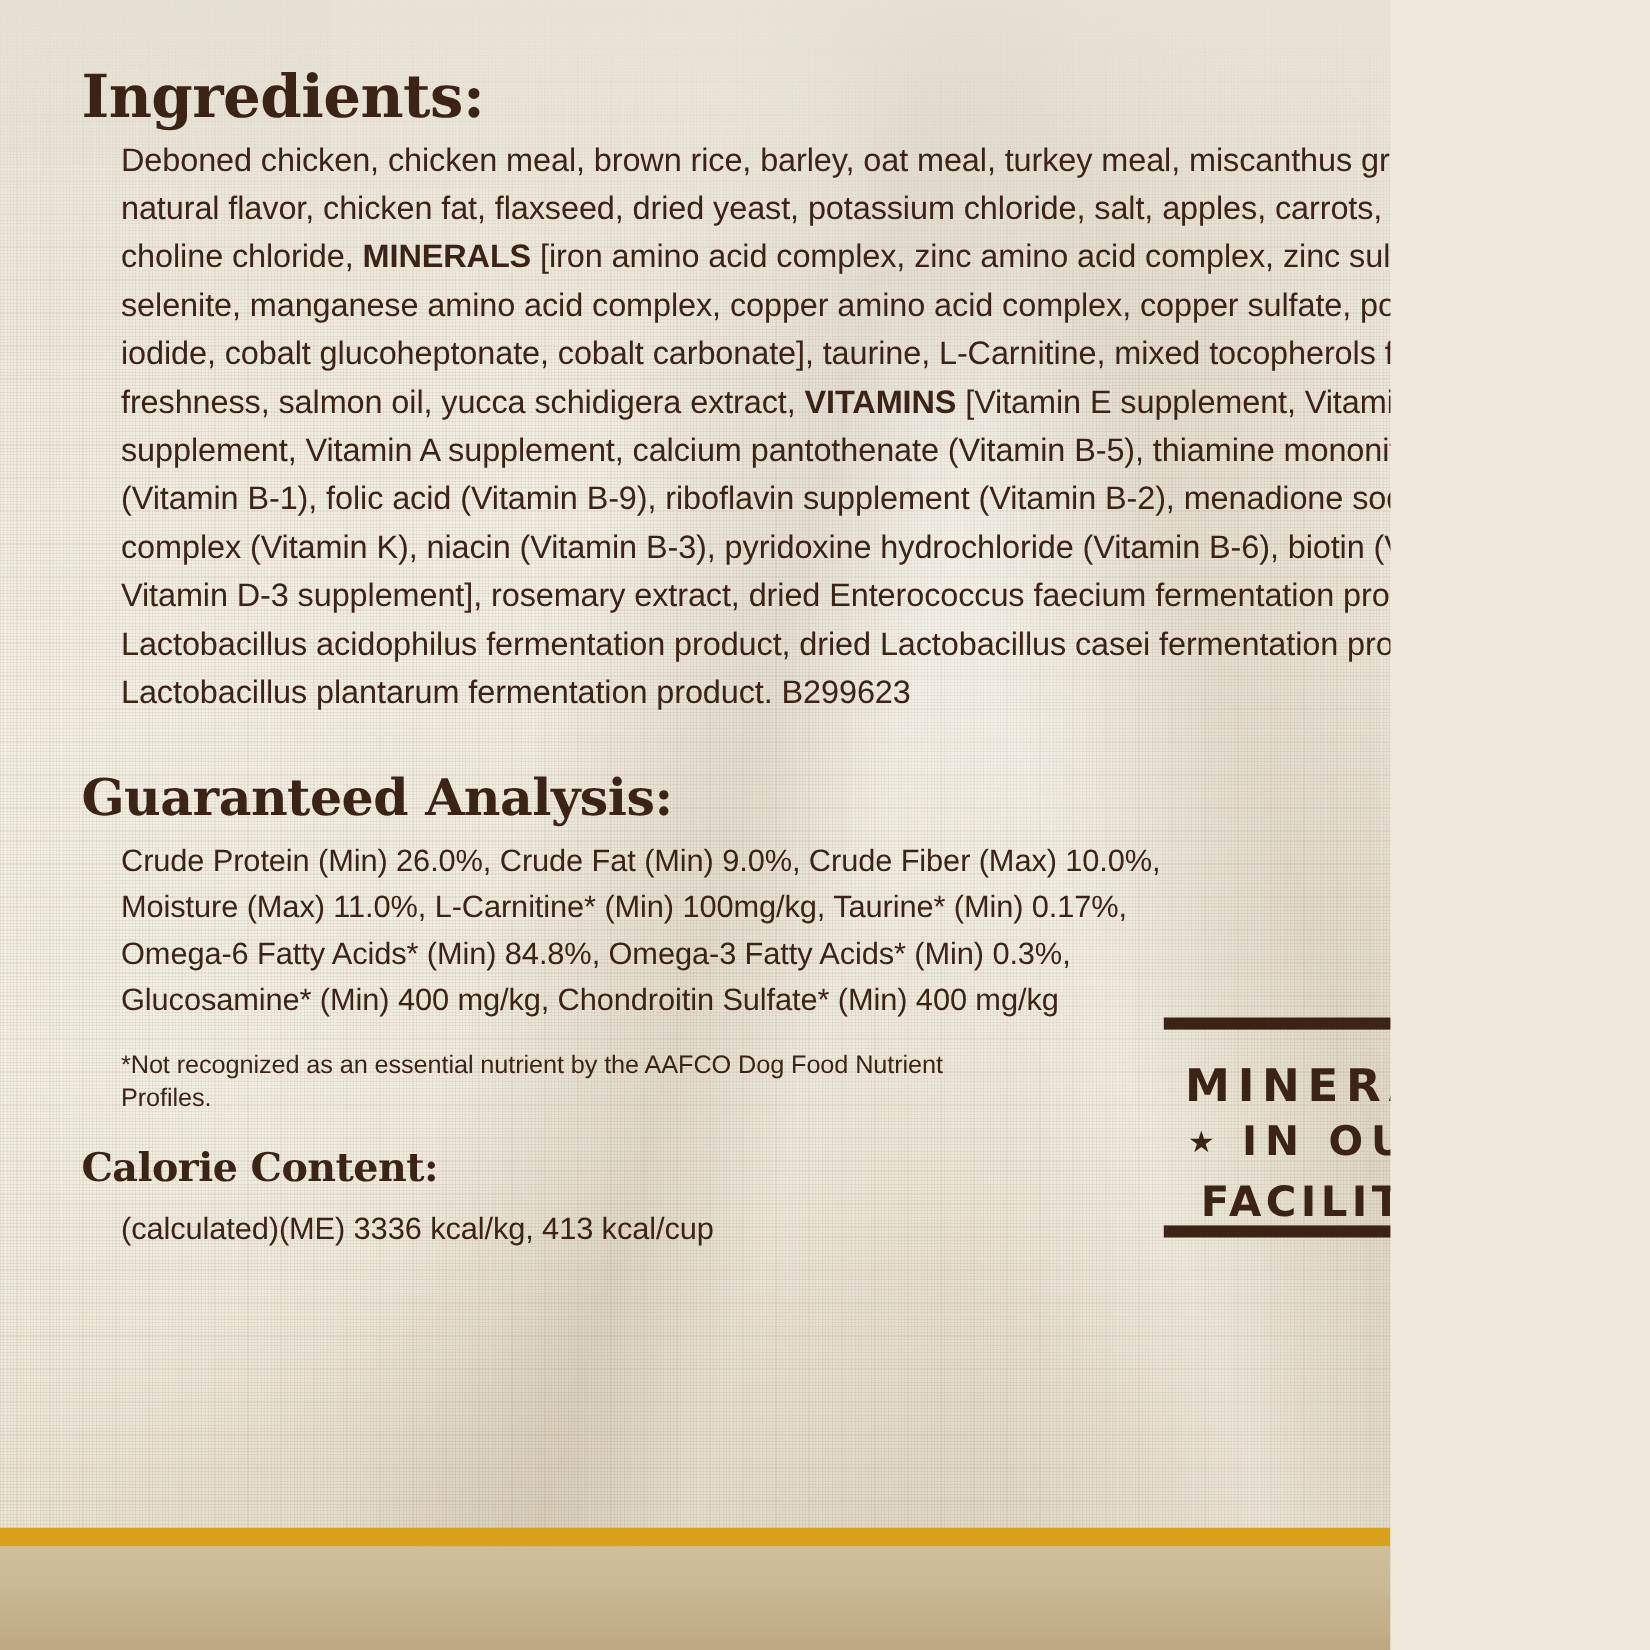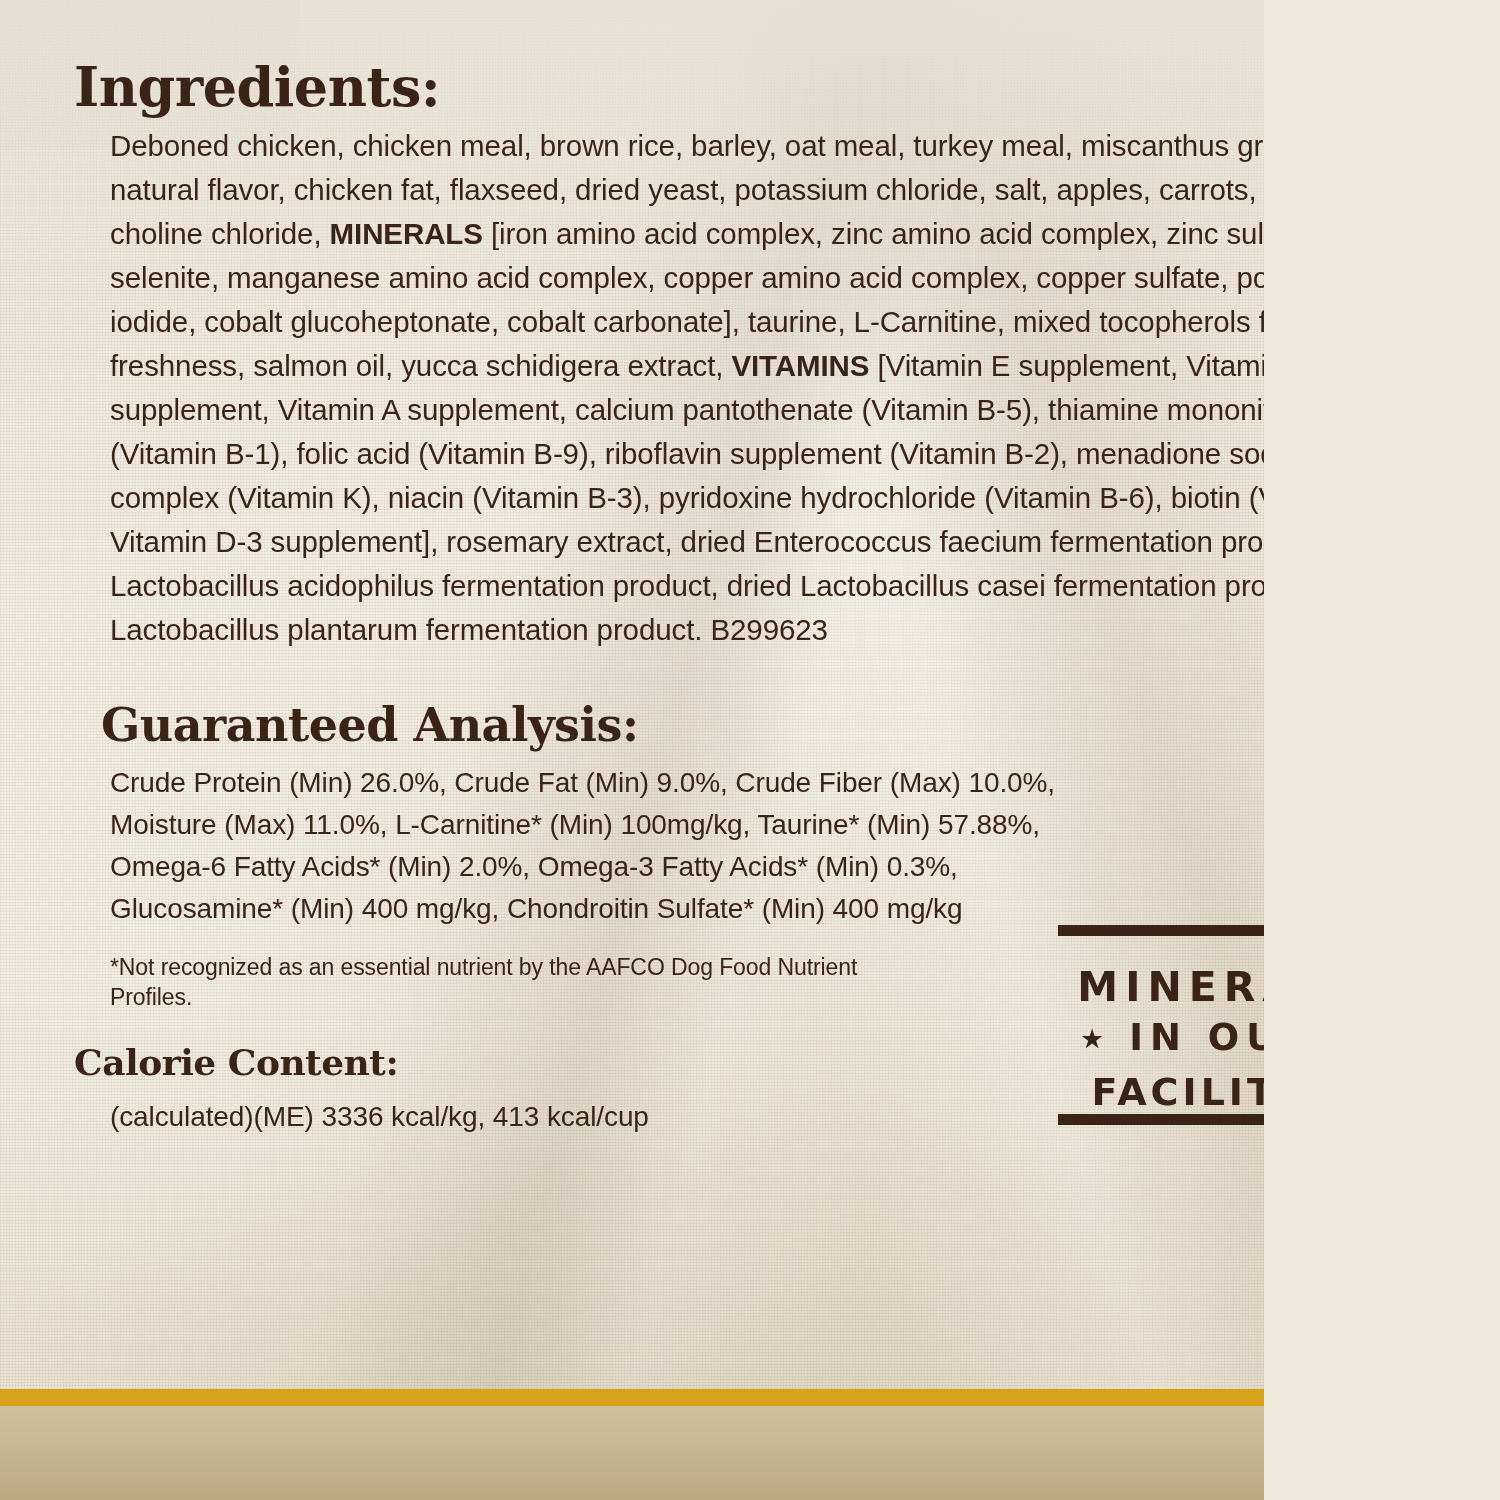--- a/index.html
+++ b/index.html
@@ -103,21 +103,20 @@
   #ingredients-body {
     margin-top: 6px;
     width: 1325px;
   }
   #ingredients-body b { font-weight: 700; }
 
   #ga-title {
     font-size: 46px;
     line-height: 54px;
     margin-top: 46px;
-    padding-left: 27px;
   }
   #ga-body {
     margin-top: 10px;
     width: 985px;
     font-size: 28px;
     line-height: 42px;
   }
   #ga-footnote {
     margin-top: 22px;
     width: 820px;
@@ -202,21 +201,21 @@
   </svg>
 
   <div class="content">
 
     <h1 class="section-title" id="ingredients-title">Ingredients:</h1>
 
     <div class="body-text" id="ingredients-body"><span>Deboned chicken, chicken meal, brown rice, barley, oat meal, turkey meal, miscanthus grass, quinoa, natural flavor, chicken fat, flaxseed, dried yeast, potassium chloride, salt, apples, carrots, alfalfa meal, choline chloride, </span><b>MINERALS</b><span> [iron amino acid complex, zinc amino acid complex, zinc sulfate, sodium selenite, manganese amino acid complex, copper amino acid complex, copper sulfate, potassium iodide, cobalt glucoheptonate, cobalt carbonate], taurine, L-Carnitine, mixed tocopherols for freshness, salmon oil, yucca schidigera extract, </span><b>VITAMINS</b><span> [Vitamin E supplement, Vitamin B-12 supplement, Vitamin A supplement, calcium pantothenate (Vitamin B-5), thiamine mononitrate (Vitamin B-1), folic acid (Vitamin B-9), riboflavin supplement (Vitamin B-2), menadione sodium bisulfite complex (Vitamin K), niacin (Vitamin B-3), pyridoxine hydrochloride (Vitamin B-6), biotin (Vitamin B-7), Vitamin D-3 supplement], rosemary extract, dried Enterococcus faecium fermentation product, dried Lactobacillus acidophilus fermentation product, dried Lactobacillus casei fermentation product, dried Lactobacillus plantarum fermentation product.  B299623</span></div>
 
     <h1 class="section-title" id="ga-title">Guaranteed Analysis:</h1>
 
-    <div class="body-text" id="ga-body">Crude Protein (Min) 26.0%, Crude Fat (Min) 9.0%, Crude Fiber (Max) 10.0%, Moisture (Max) 11.0%, L-Carnitine* (Min) 100mg/kg, Taurine* (Min) 57.88%, Omega-6 Fatty Acids* (Min) 2.0%, Omega-3 Fatty Acids* (Min) 0.3%, Glucosamine* (Min) 400 mg/kg, Chondroitin Sulfate* (Min) 400 mg/kg</div>
+    <div class="body-text" id="ga-body">Crude Protein (Min) 26.0%, Crude Fat (Min) 9.0%, Crude Fiber (Max) 10.0%, Moisture (Max) 11.0%, L-Carnitine* (Min) 100mg/kg, Taurine* (Min) 0.17%, Omega-6 Fatty Acids* (Min) 84.8%, Omega-3 Fatty Acids* (Min) 0.3%, Glucosamine* (Min) 400 mg/kg, Chondroitin Sulfate* (Min) 400 mg/kg</div>
 
     <div class="body-text" id="ga-footnote">*Not recognized as an essential nutrient by the AAFCO Dog Food Nutrient Profiles.</div>
 
     <h1 class="section-title" id="cal-title">Calorie Content:</h1>
 
     <div class="body-text" id="cal-body">(calculated)(ME) 3336 kcal/kg, 413 kcal/cup</div>
   </div>
 
   <div class="usa-badge">
     <div class="usa-rule"></div>

